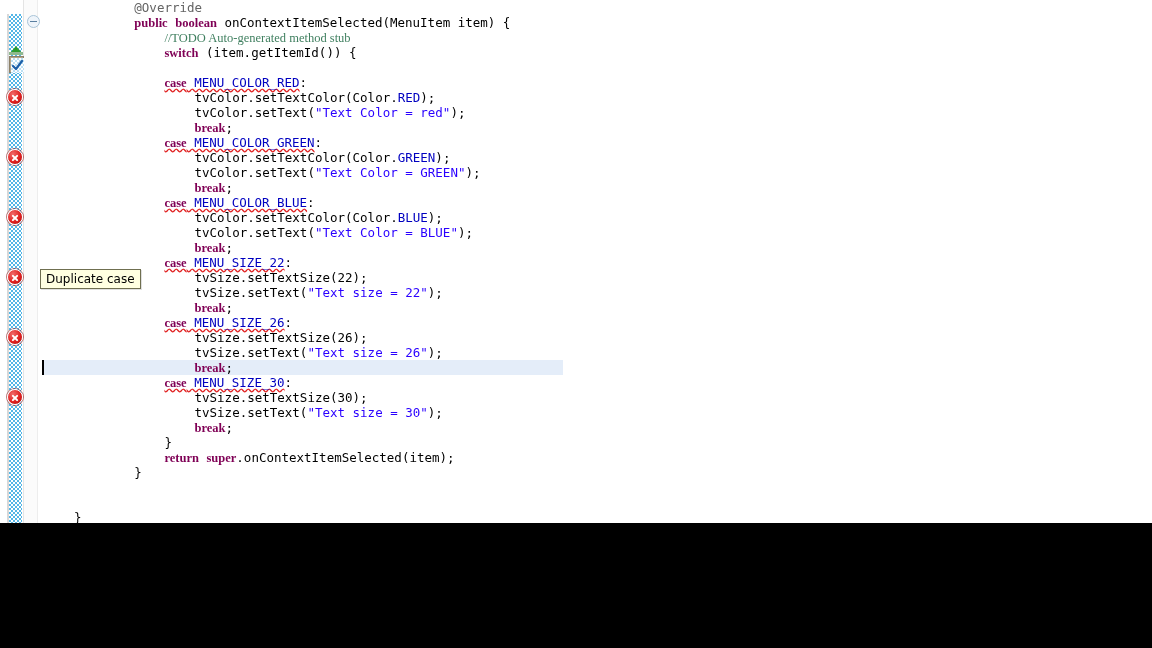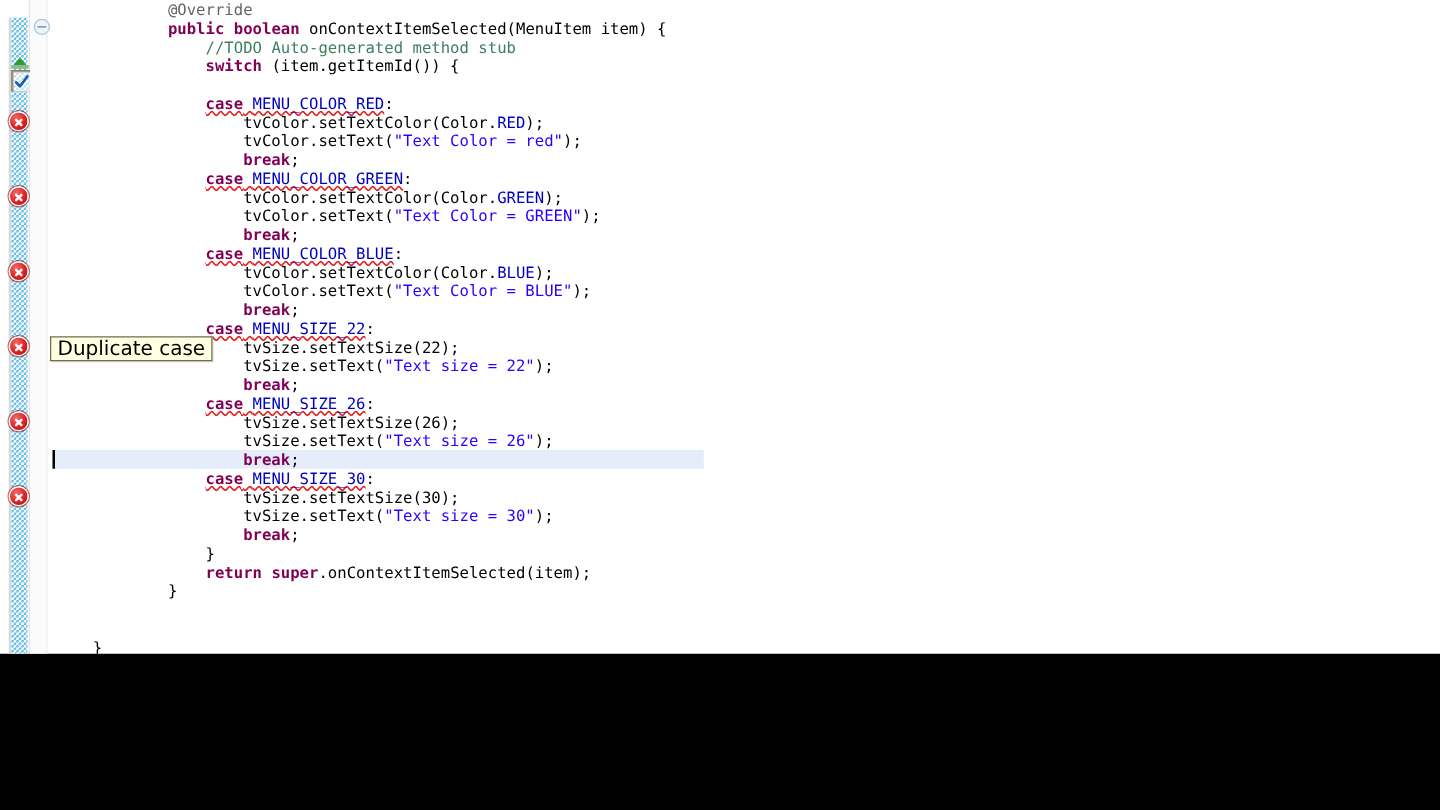--- a/index.html
+++ b/index.html
@@ -176,44 +176,44 @@
   
   .caret {
     position: absolute;
     left: 0px; top: 0px;
     width: 2px; height: 15px;
     background: #000000;
     z-index: 2;
   }
 
   
-  .kw      { color: #7f0055; font-weight: bold; }          
+  .kw      { color: #7f0055; font-weight: bold; font-family: Liberation Serif, serif; }          
   .ann     { color: #646464; }                             
-  .cmt     { color: #3f7f5f; }                             
+  .cmt     { color: #3f7f5f; font-family: Liberation Serif, serif; }                             
   .str     { color: #2a00ff; }                             
   .fld     { color: #0000c0; }         
   .plain   { color: #000000; }
 
   
   .squiggle {
     text-decoration: underline wavy #e02020;
     text-decoration-skip-ink: none;
   }
 
   
   .tooltip {
     position: absolute;
     left: 40px; top: 269px;
     height: 20px;
     padding: 1px 5px 6px 5px;
     background: #ffffe1;
     border: 1px solid #6f6f50;
     color: #000000;
     font-family: "DejaVu Sans", sans-serif;
-    font-size: 16px;
+    font-size: 12px;
     line-height: 16px;
     white-space: nowrap;
     z-index: 30;
     box-shadow: 1px 1px 0 rgba(0,0,0,0.12);
   }
 </style>
 </head>
 <body>
 
 <div id="app">

